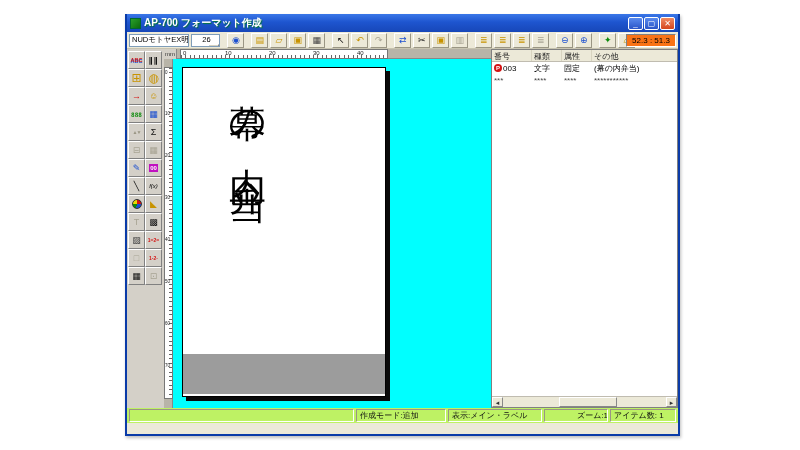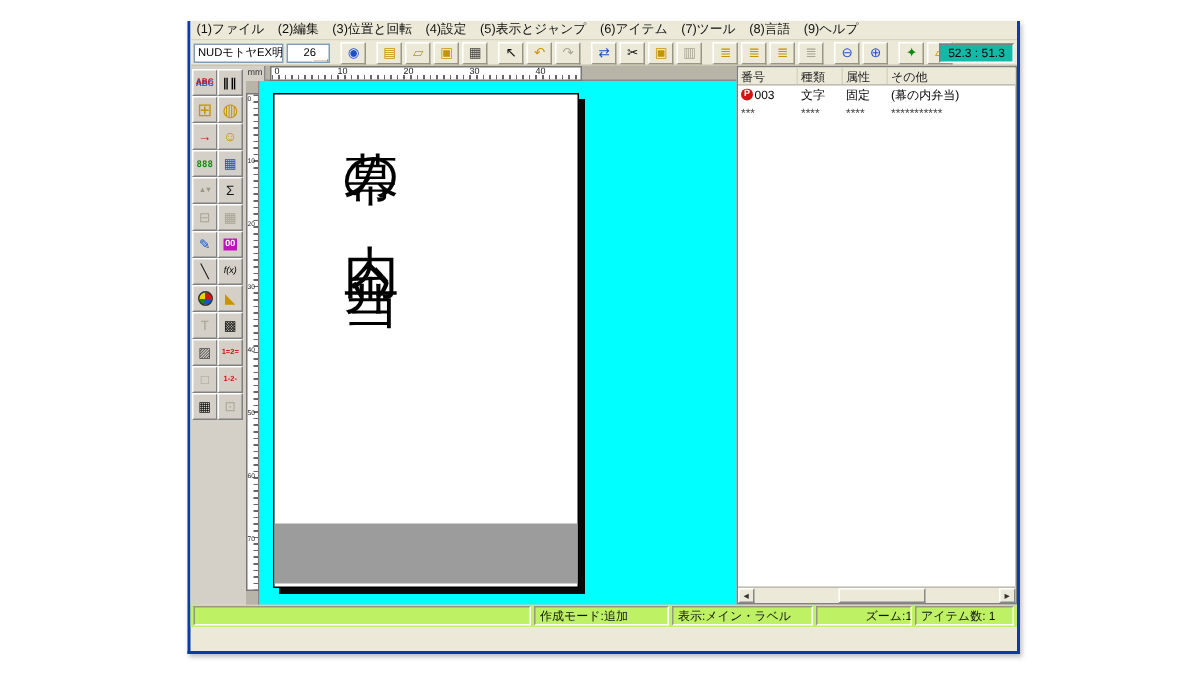--- a/index.html
+++ b/index.html
@@ -34,21 +34,21 @@
   .combo { height:13px; background:#fff; border:1px solid #7f9db9; display:flex;
            align-items:center; font-size:7.5px; padding-left:2px; white-space:nowrap; overflow:hidden; }
   .combo .dd { width:11px; height:11px; margin-left:auto; flex:none; background:#d6d2c2;
                border:1px solid #fff; border-right-color:#888; border-bottom-color:#888;
                font-size:5px; text-align:center; line-height:11px; color:#333; }
   .font-combo { width:78px; } .size-combo { width:38px;flex-direction:column; } .view-combo { width:50px; }
   .tbtn { width:17px; height:15px; flex:none; background:#ece9d8; border:1px solid #fff;
           border-right-color:#9a9684; border-bottom-color:#9a9684;
           font-size:9px; text-align:center; line-height:13px; overflow:hidden; }
   .gap { width:3px; flex:none; }
-  .coords { position:absolute; right:2px; top:2px; width:50px; height:13px; background:#14b8a6;
+  .coords { position:absolute; right:2px; top:2px; width:50px; height:13px; background:#f97316;
             border:1px solid #808080; border-bottom-color:#fff; border-right-color:#fff;
             font-size:8px; text-align:center; line-height:12px; }
 
   .c-yellow{color:#c89300;} .c-dark{color:#444;} .c-gray{color:#a8a494;} .c-blue{color:#1b4fd0;}
   .c-green{color:#0a8a0a;} .c-red{color:#d41313;} .c-black{color:#111;}
 
   
   .main { position:relative; height:359px; display:flex; background:#d4d0c8; }
 
   
@@ -121,32 +121,30 @@
   .statusbar { height:15px; display:flex; gap:2px; padding:1px 2px; background:#bef264; }
   .scell { border:1px solid #9a9684; border-right-color:#fff; border-bottom-color:#fff;
            font-size:8px; line-height:11px; padding:0 3px; white-space:nowrap; overflow:hidden; color:#111; }
   .s-fill{flex:1;} .s-mode{width:90px;} .s-view{width:94px;} .s-zoom{width:64px;padding-left:32px;} .s-count{width:66px;}
 </style>
 </head>
 <body>
 
 <div class="window">
 
-
-  <div class="menubar">
-    <span class="menu-item">(1)ファイル</span>
-    <span class="menu-item">(2)編集</span>
-    <span class="menu-item">(3)位置と回転</span>
-    <span class="menu-item">(4)設定</span>
-    <span class="menu-item">(5)表示とジャンプ</span>
-    <span class="menu-item">(6)アイテム</span>
-    <span class="menu-item">(7)ツール</span>
-    <span class="menu-item">(8)言語</span>
-    <span class="menu-item">(9)ヘルプ</span>
-  </div>
+  <div class="titlebar">
+    <span class="app-icon"></span>
+    <span class="title-text">AP-700 フォーマット作成</span>
+    <span class="winbtns">
+      <span class="wbtn">_</span>
+      <span class="wbtn">▢</span>
+      <span class="wbtn close">✕</span>
+    </span>
+  </div>
+
 
   <div class="toolbar">
     <div class="combo font-combo">
       <span>NUDモトヤEX明朝</span>
 
     </div>
     <div class="combo size-combo">
       <span>26</span>
       <span class="dd">▼</span>
     </div>

